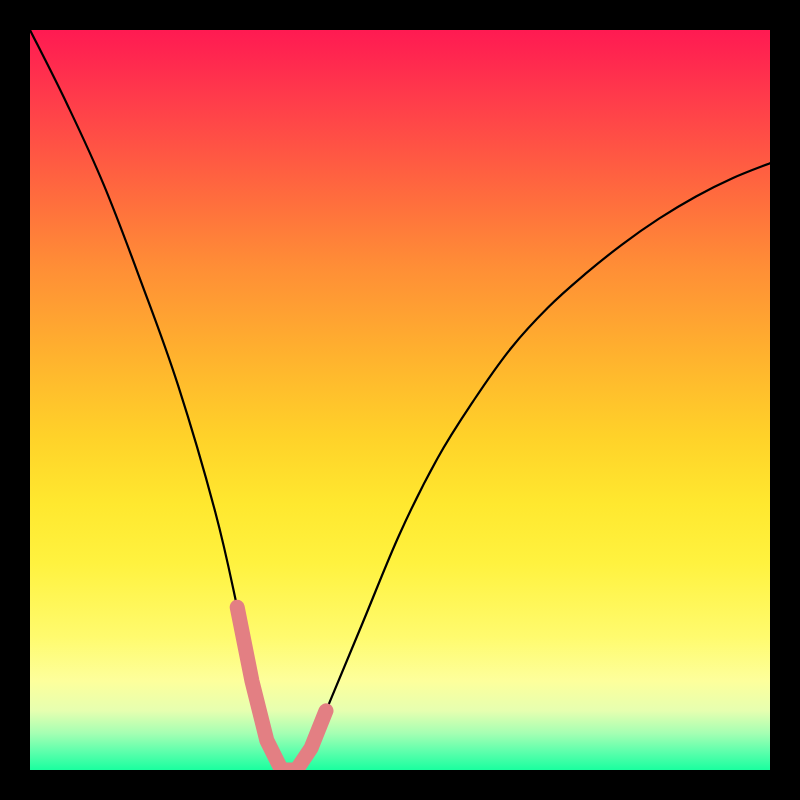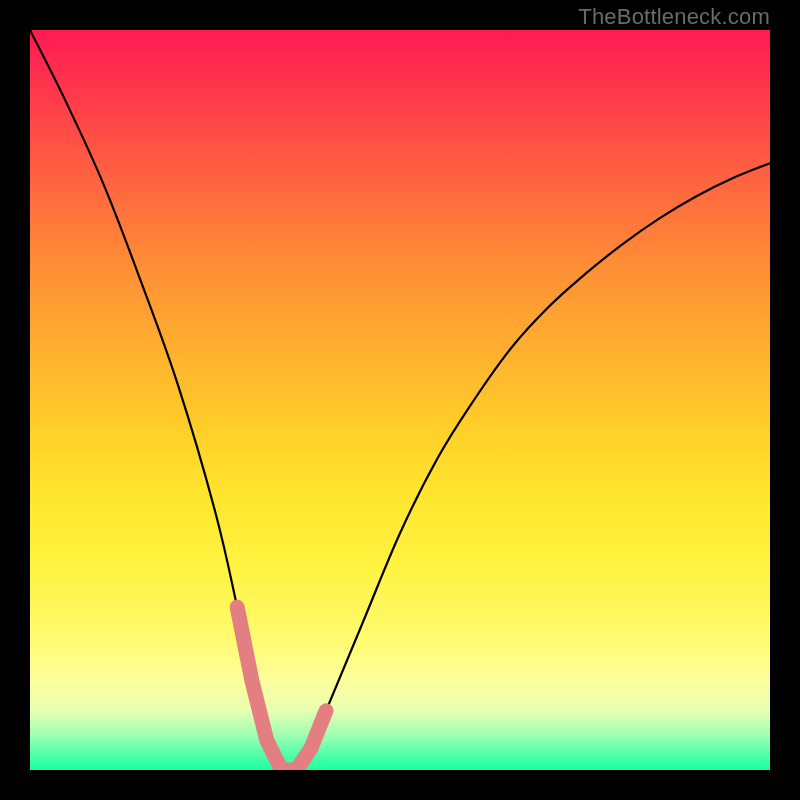--- a/index.html
+++ b/index.html
@@ -66,14 +66,13 @@
 <body>
 
 <div class="frame">
   <div class="plot">
     <div class="gradient"></div>
     <svg class="curves" viewBox="0 0 740 740" preserveAspectRatio="none">
       <path fill="none" stroke="#000" stroke-width="2.2" stroke-linecap="round" stroke-linejoin="round" d="M 0.00 0.00 C 6.66 13.32, 23.68 46.03, 37.00 74.00 C 50.32 101.97, 60.68 123.43, 74.00 155.40 C 87.32 187.37, 97.68 215.64, 111.00 251.60 C 124.32 287.56, 134.68 313.91, 148.00 355.20 C 161.32 396.49, 174.34 441.04, 185.00 481.00 C 195.66 520.96, 200.54 546.56, 207.20 577.20 C 213.86 607.84, 216.67 627.22, 222.00 651.20 C 227.33 675.18, 231.47 694.42, 236.80 710.40 C 242.13 726.38, 246.27 734.67, 251.60 740.00 C 256.93 745.33, 261.07 744.00, 266.40 740.00 C 271.73 736.00, 275.87 728.46, 281.20 717.80 C 286.53 707.14, 286.68 703.44, 296.00 680.80 C 305.32 658.16, 319.68 623.97, 333.00 592.00 C 346.32 560.03, 356.68 532.50, 370.00 503.20 C 383.32 473.90, 393.68 453.18, 407.00 429.20 C 420.32 405.22, 430.68 389.98, 444.00 370.00 C 457.32 350.02, 467.68 334.85, 481.00 318.20 C 494.32 301.55, 504.68 290.82, 518.00 277.50 C 531.32 264.18, 541.68 255.52, 555.00 244.20 C 568.32 232.88, 578.68 224.59, 592.00 214.60 C 605.32 204.61, 615.68 197.36, 629.00 188.70 C 642.32 180.04, 652.68 173.83, 666.00 166.50 C 679.32 159.17, 689.68 153.99, 703.00 148.00 C 716.32 142.01, 733.34 135.86, 740.00 133.20"></path>
       <path fill="none" stroke="#e37f83" stroke-width="15" stroke-linecap="round" stroke-linejoin="round" d="M 207.20 577.20 L 222.00 651.20 L 236.80 710.40 L 251.60 740.00 L 266.40 740.00 L 281.20 717.80 L 296.00 680.80"></path>
     </svg>
   </div>
-  <div class="watermark">TheBottleneck.com</div>
 </div>
 
 </body></html>

